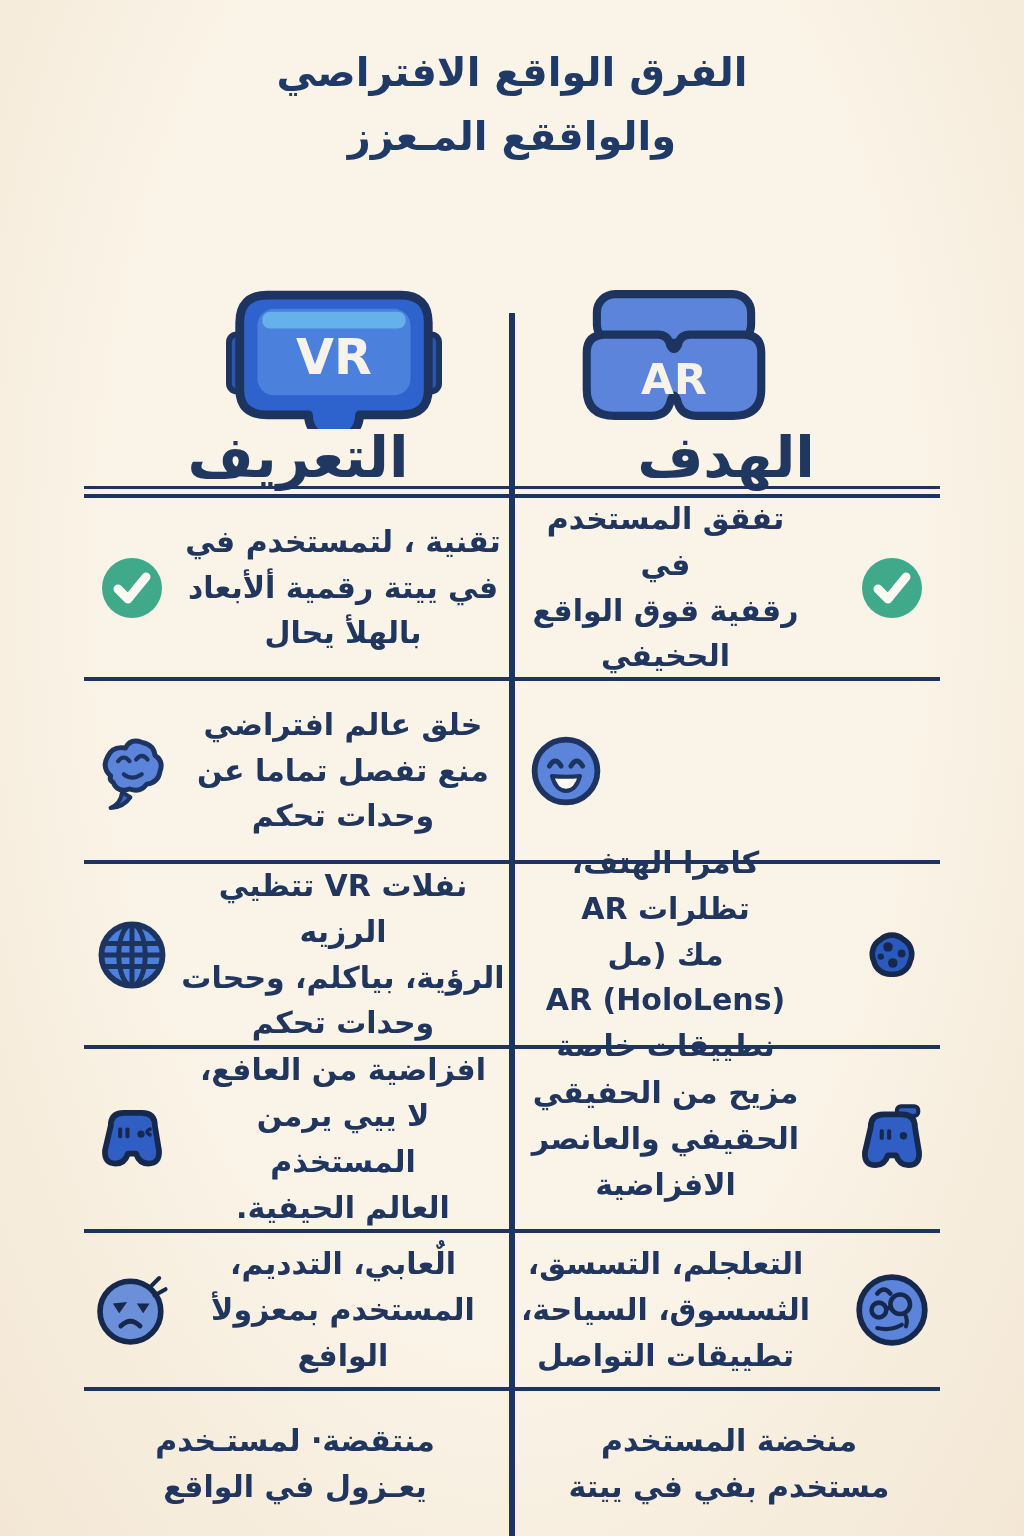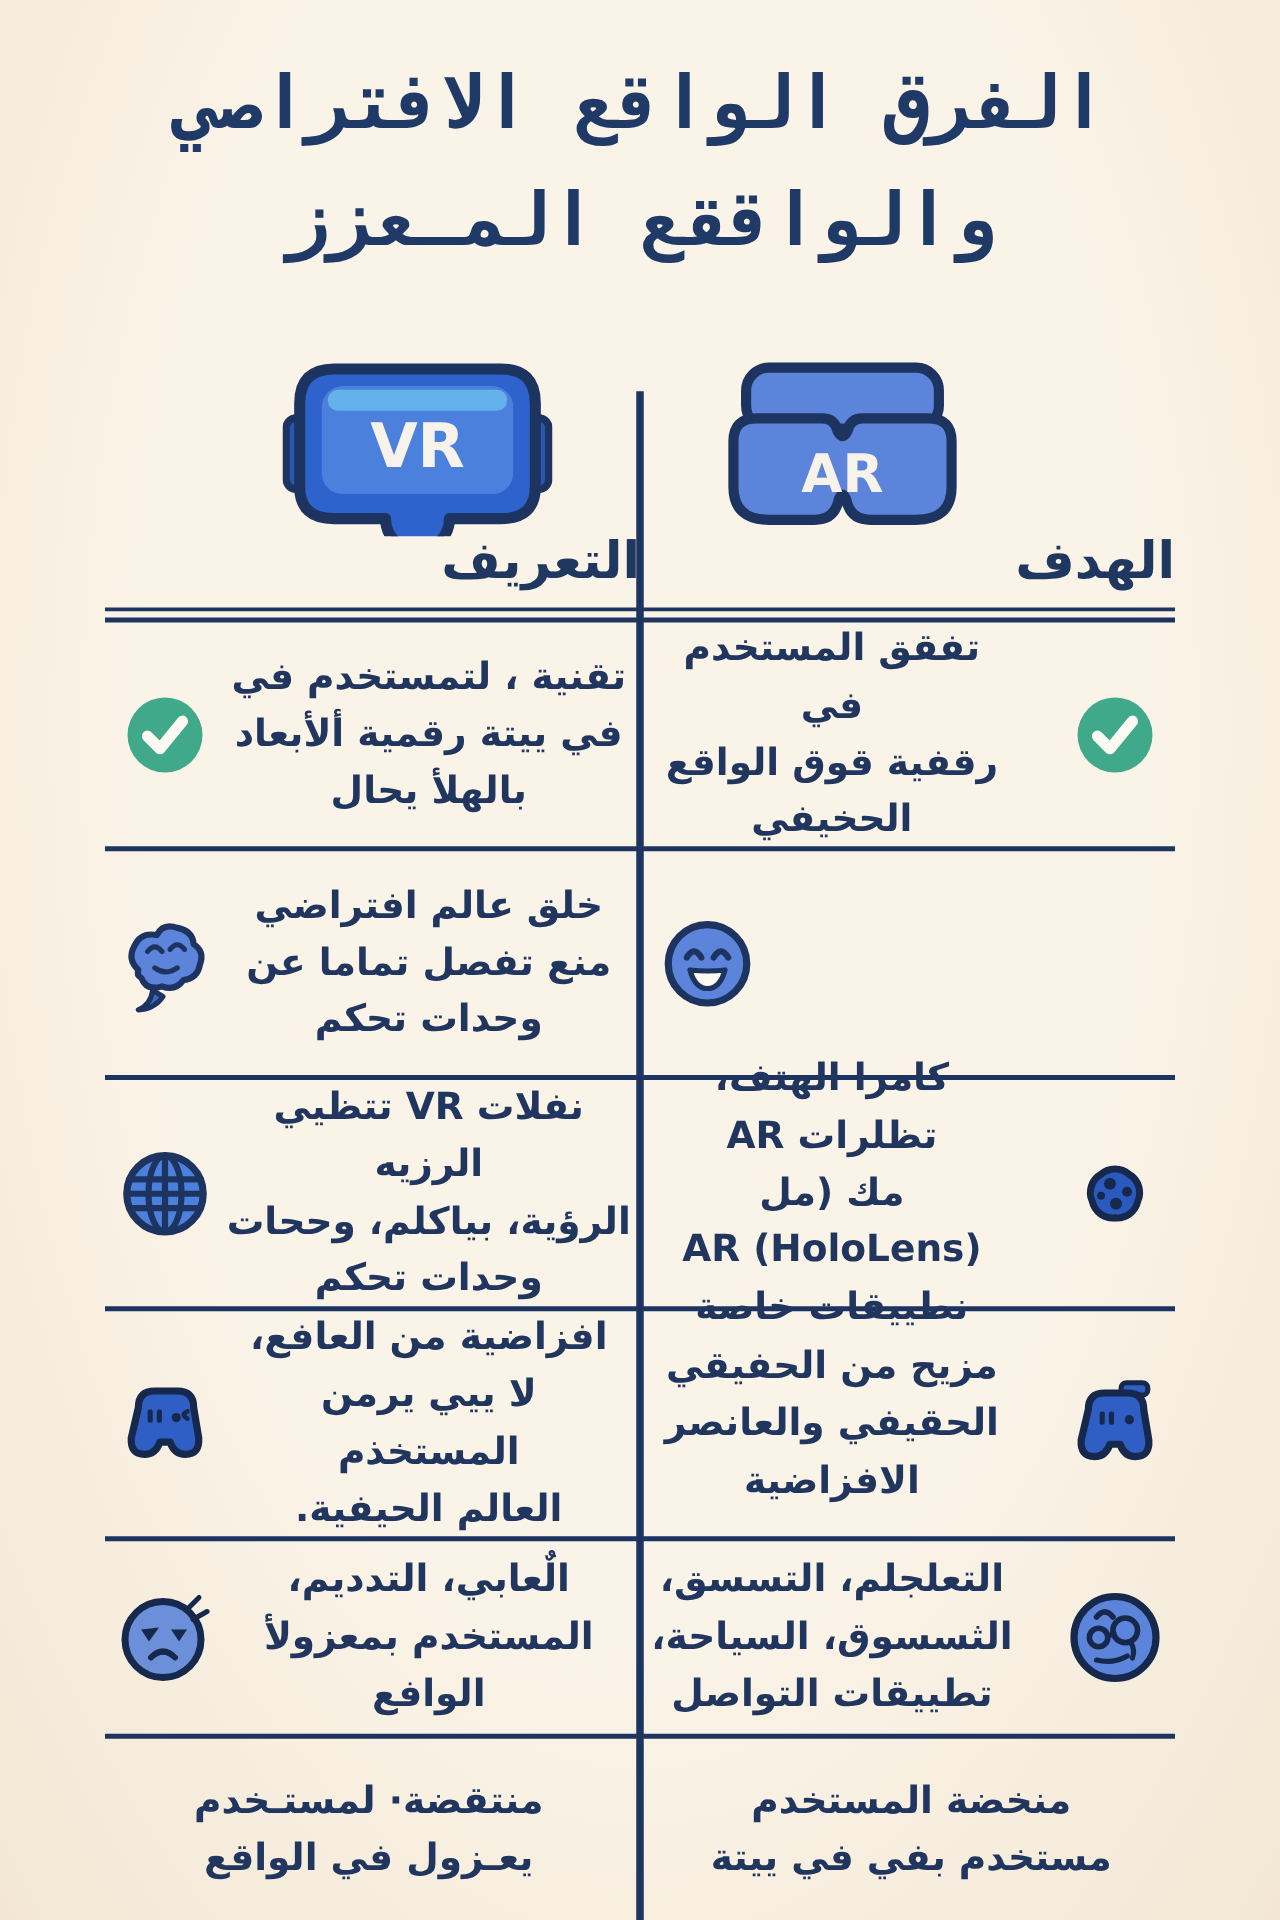--- a/index.html
+++ b/index.html
@@ -5,28 +5,27 @@
   html,body{margin:0;padding:0;}
   .page{
     position:relative;width:1024px;height:1536px;overflow:hidden;
     background:radial-gradient(ellipse at 50% 38%, #faf3e7 55%, #f3e7d4 100%);
     font-family:"DejaVu Sans", sans-serif;
     color:#20375f;
   }
   .title{
     position:absolute;top:40px;left:0;right:0;
     text-align:center;direction:rtl;
-    font-size:59px;font-weight:bold;line-height:1.6;
+    font-size:40px;font-weight:bold;line-height:1.6;
     color:#203a67;
-    font-family:Liberation Mono, monospace;
   }
   .head-icon{position:absolute;}
   .col-label{
-    position:absolute;top:424px;width:428px;text-align:right;direction:rtl;
-    font-size:41px;font-weight:bold;color:#20375f;
+    position:absolute;top:424px;width:428px;text-align:center;direction:rtl;
+    font-size:57px;font-weight:bold;color:#20375f;
   }
   .v-divider{
     position:absolute;left:509px;top:313px;bottom:0;width:6px;background:#1d3460;
   }
   .h-line{position:absolute;left:84px;width:856px;background:#1d3460;}
   .row{
     position:absolute;left:84px;width:856px;display:flex;
   }
   .cell{width:428px;display:flex;align-items:center;box-sizing:border-box;}
   .cell-text{

